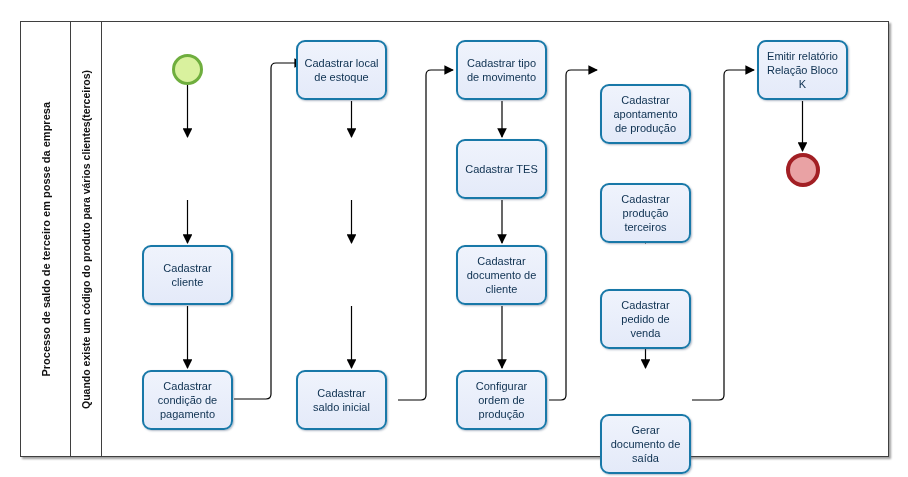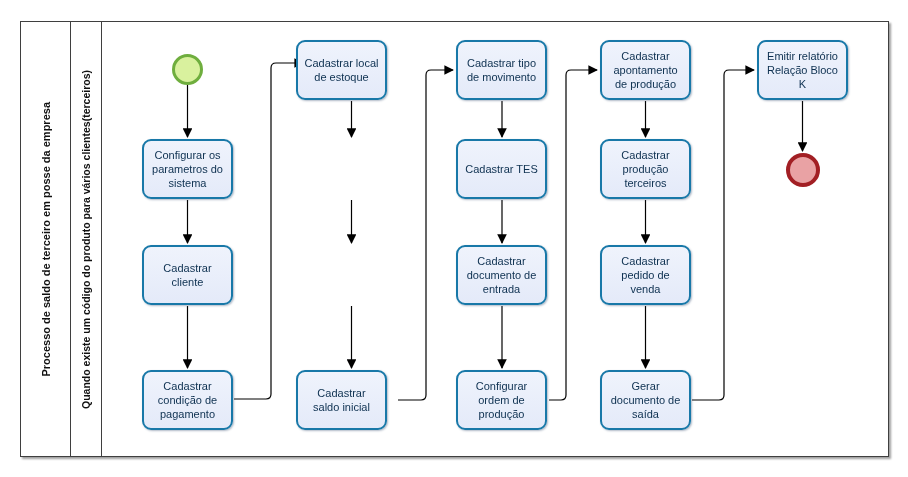--- a/index.html
+++ b/index.html
@@ -32,21 +32,21 @@
         padding:3px 5px;}
 
   
   .event{position:absolute;border-radius:50%;box-sizing:border-box;}
   .event.start{left:172px;top:54px;width:31px;height:31px;
         background:#d9f19e;border:3px solid #6fae3e;}
   .event.end{left:786px;top:153px;width:34px;height:34px;
         background:#e9a2a4;border:4px solid #a21f24;}
 
   
-  .c1{left:142px;} .c2{left:296px;} .c3{left:456px;justify-content:center;} .c4{left:600px;} .c5{left:757px;justify-content:center;}
+  .c1{left:142px;} .c2{left:296px;} .c3{left:456px;justify-content:center;} .c4{left:600px;margin-top:44px;} .c5{left:757px;justify-content:center;}
   .r1{top:40px;}   .r2{top:139px;}  .r3{top:245px;}  .r4{top:370px;}
 </style>
 </head>
 <body>
 
 <div class="canvas">
 
   <div class="pool">
     <div class="pool-band">
       <span class="vtext">Processo de saldo de terceiro em posse da empresa</span>
@@ -85,23 +85,20 @@
       <path d="M234 399 L266 399 Q271 399 271 394 L271 68 Q271 63 276 63 L303 63" marker-end="url(#ah)"></path>
       <path d="M398 400 L421 400 Q426 400 426 395 L426 75 Q426 70 431 70 L453 70" marker-end="url(#ah)"></path>
       <path d="M549 400 L561 400 Q566 400 566 395 L566 75 Q566 70 571 70 L597 70" marker-end="url(#ah)"></path>
       <path d="M692 400 L719 400 Q724 400 724 395 L724 75 Q724 70 729 70 L754 70" marker-end="url(#ah)"></path>
     </g>
   </svg>
 
   <div class="event start"></div>
   <div class="event end"></div>
 
-  <div class="task c1 r2">
-    <span>Configurar os parametros do sistema</span>
-  </div>
   <div class="task c1 r3">
     <span>Cadastrar cliente</span>
   </div>
   <div class="task c1 r4">
     <span>Cadastrar condição de pagamento</span>
   </div>
 
   <div class="task c2 r1">
     <span>Cadastrar local de estoque</span>
   </div>
@@ -109,21 +106,21 @@
     <span>Cadastrar saldo inicial</span>
   </div>
 
   <div class="task c3 r1">
     <span>Cadastrar tipo de movimento</span>
   </div>
   <div class="task c3 r2">
     <span>Cadastrar TES</span>
   </div>
   <div class="task c3 r3">
-    <span>Cadastrar documento de entrada</span>
+    <span>Cadastrar documento de cliente</span>
   </div>
   <div class="task c3 r4">
     <span>Configurar ordem de produção</span>
   </div>
 
   <div class="task c4 r1">
     <span>Cadastrar apontamento de produção</span>
   </div>
   <div class="task c4 r2">
     <span>Cadastrar produção terceiros</span>

